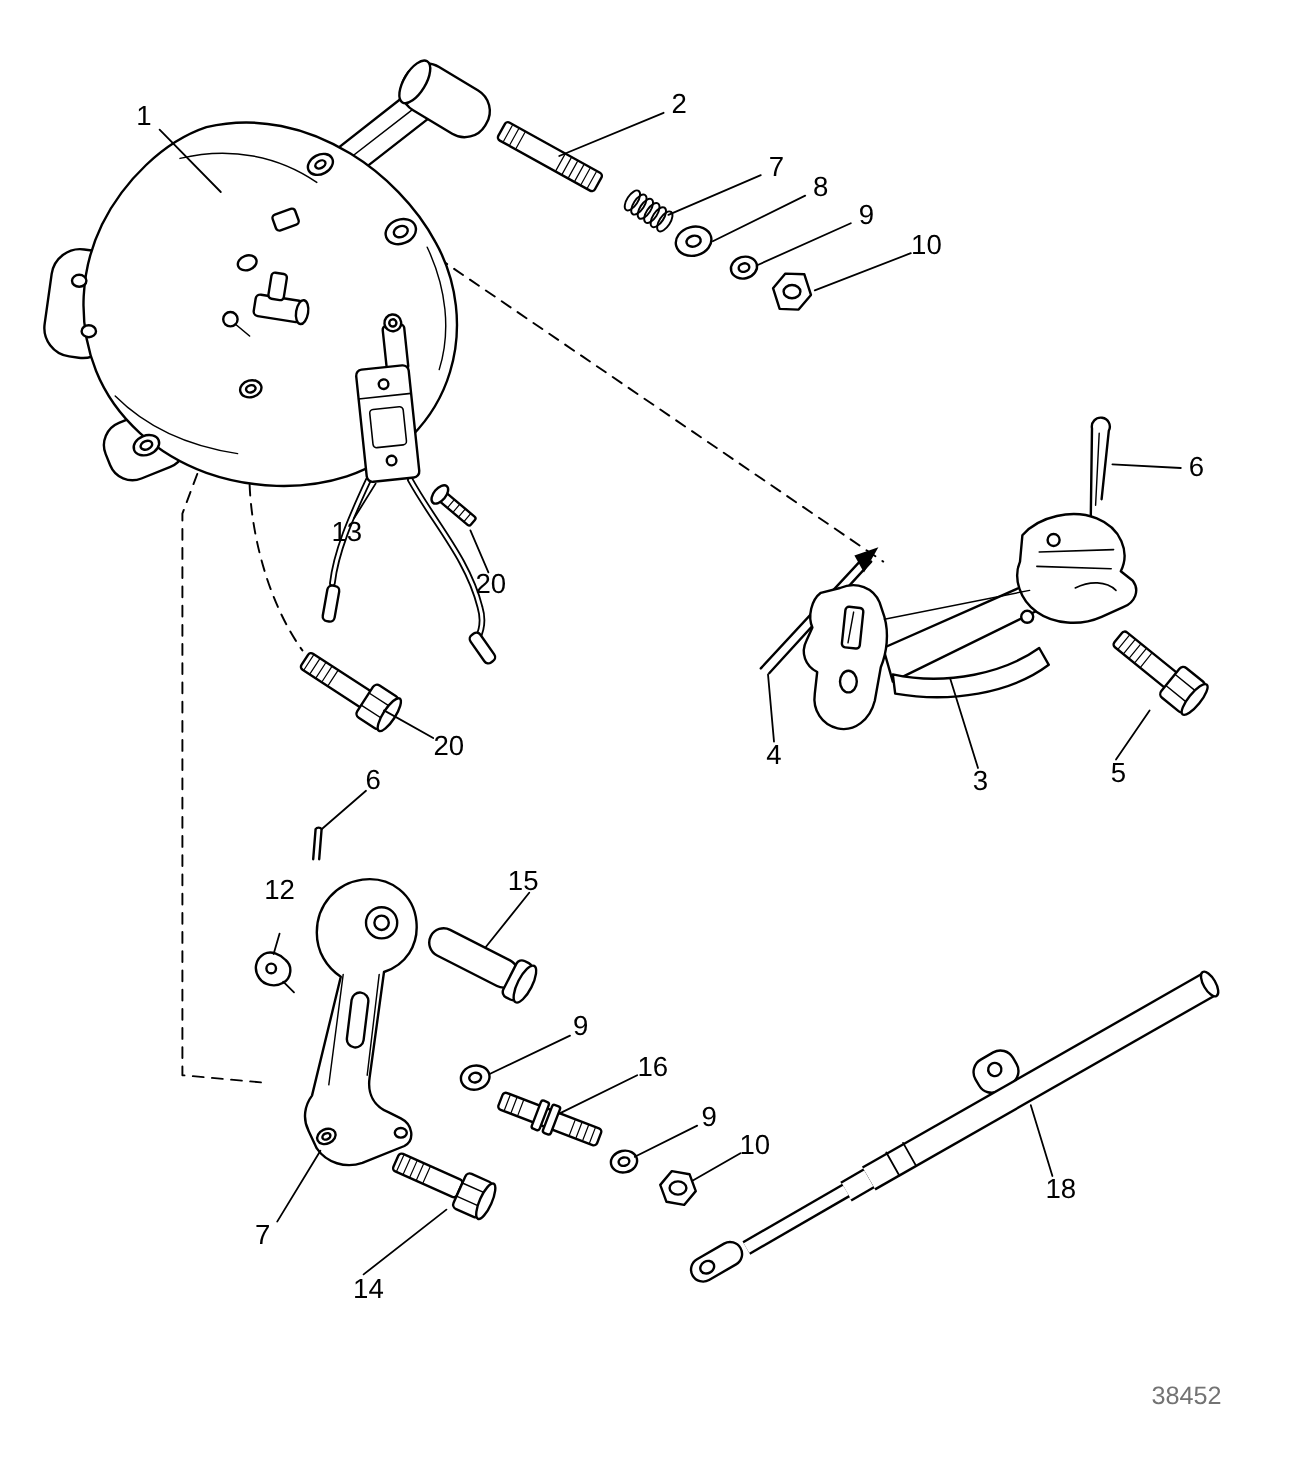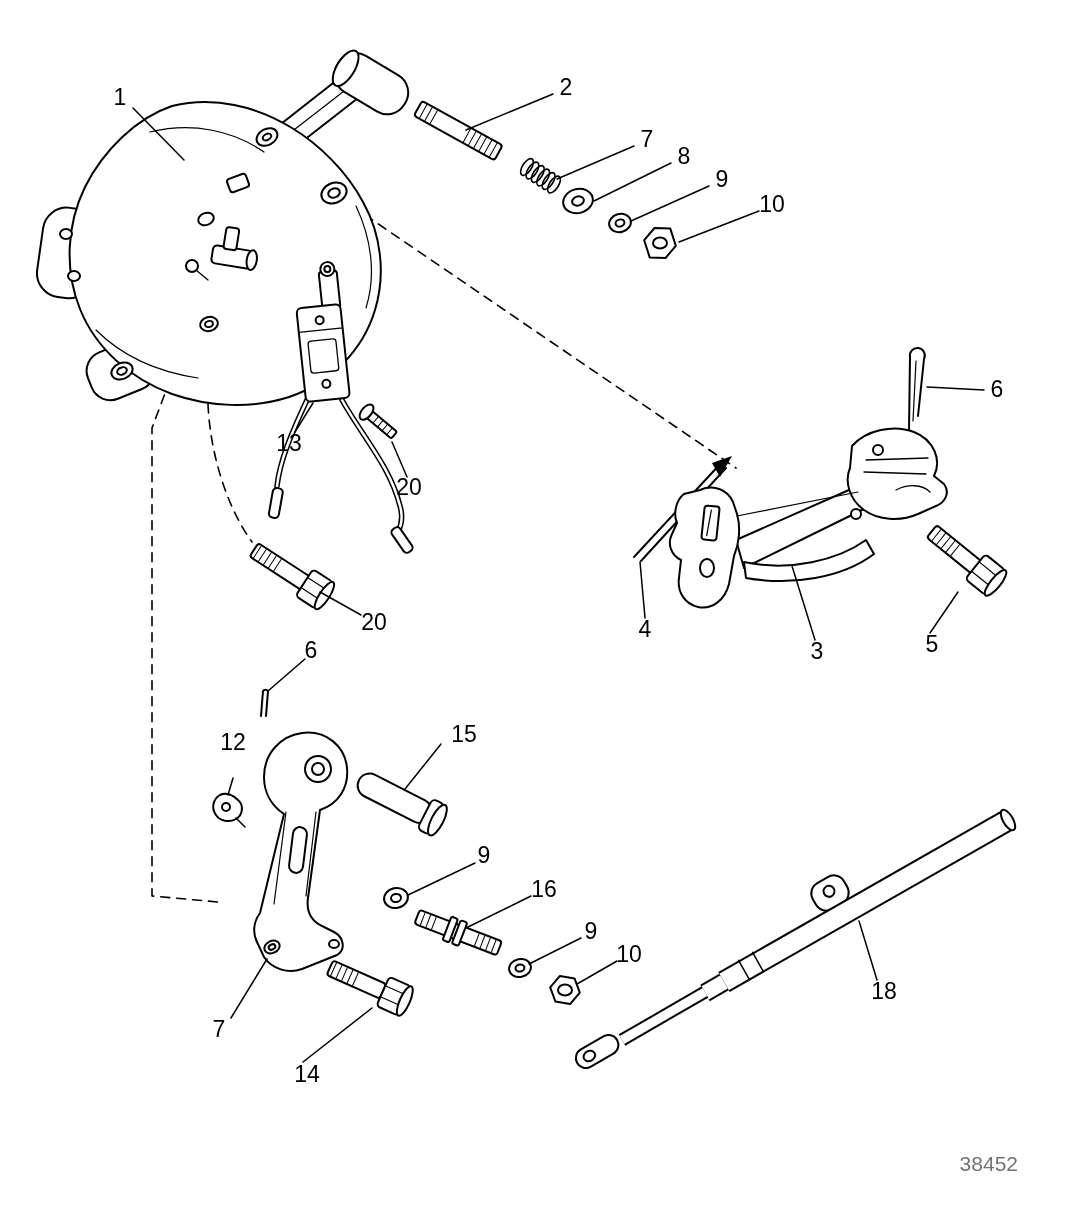--- a/index.html
+++ b/index.html
@@ -327,21 +327,21 @@
 <span class="callout" style="left:722px;top:179px">9</span>
 <span class="callout" style="left:772px;top:204px">10</span>
 <span class="callout" style="left:997px;top:389px">6</span>
 <span class="callout" style="left:289px;top:443px">13</span>
 <span class="callout" style="left:409px;top:487px">20</span>
 <span class="callout" style="left:374px;top:622px">20</span>
 <span class="callout" style="left:311px;top:650px">6</span>
 <span class="callout" style="left:645px;top:629px">4</span>
 <span class="callout" style="left:817px;top:651px">3</span>
 <span class="callout" style="left:932px;top:644px">5</span>
-<span class="callout" style="left:464px;top:734px">15</span>
+<span class="callout" style="left:436px;top:734px">15</span>
 <span class="callout" style="left:233px;top:742px">12</span>
 <span class="callout" style="left:484px;top:855px">9</span>
 <span class="callout" style="left:544px;top:889px">16</span>
 <span class="callout" style="left:591px;top:931px">9</span>
 <span class="callout" style="left:629px;top:954px">10</span>
 <span class="callout" style="left:219px;top:1029px">7</span>
 <span class="callout" style="left:307px;top:1074px">14</span>
 <span class="callout" style="left:884px;top:991px">18</span>
 
 <div class="fig-number">38452</div>

